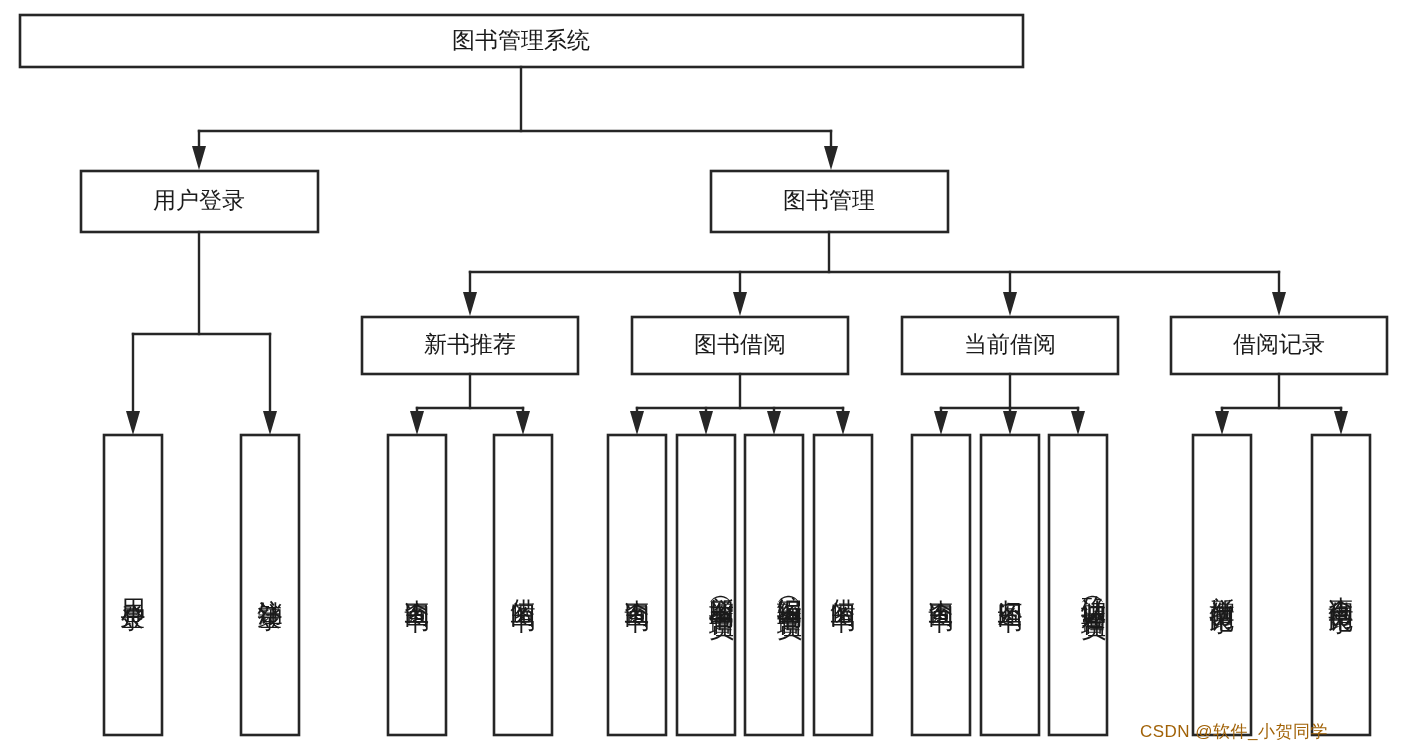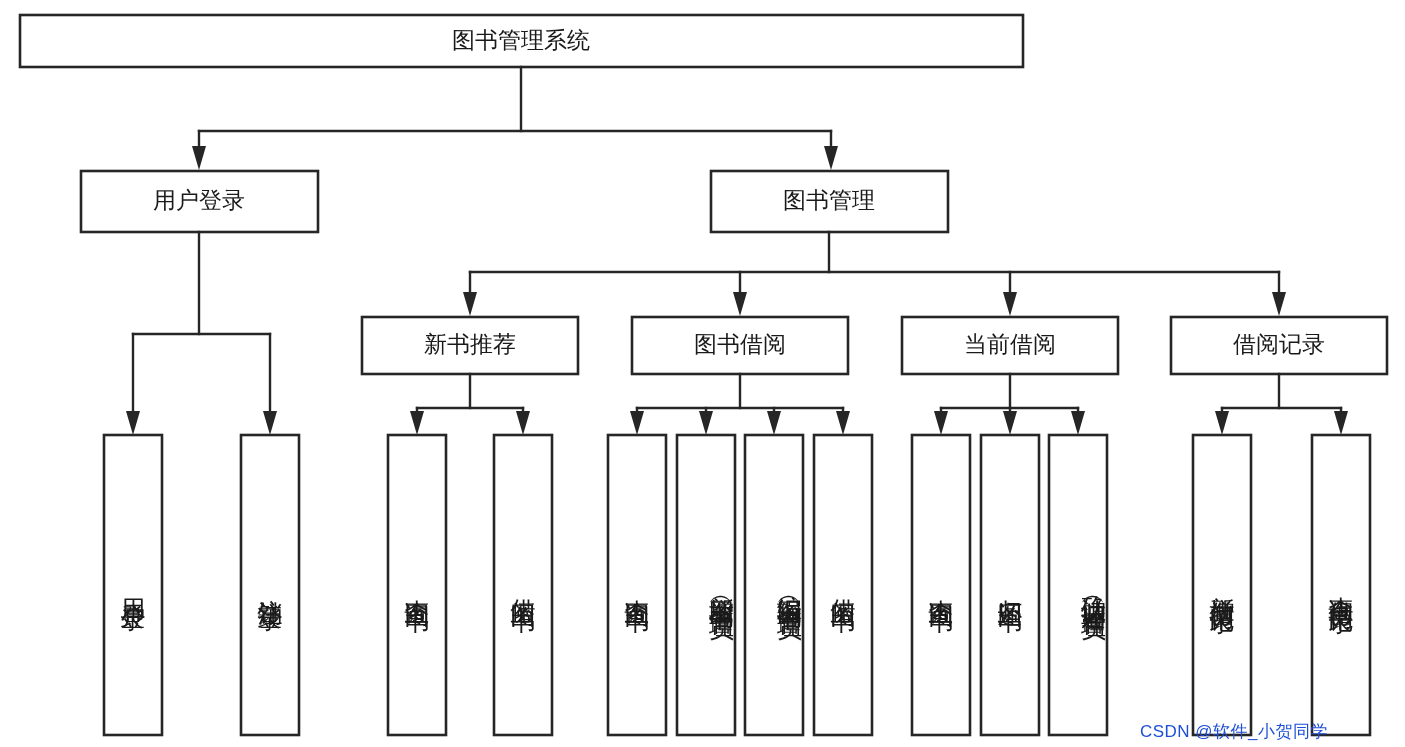--- a/index.html
+++ b/index.html
@@ -64,21 +64,21 @@
     text-align: center;
     white-space: nowrap;
     pointer-events: none;
   }
   .watermark {
     position: absolute;
     right: 8px;
     bottom: 4px;
     font-family: "Liberation Sans", "DejaVu Sans", sans-serif;
     font-size: 17px;
-    color: #1d4ed8;
+    color: #a16207;
     letter-spacing: 0.5px;
     white-space: nowrap;
     margin-top: 27px;
   }
 </style>
 </head>
 <body>
 
 <div id="diagram-root">
 

